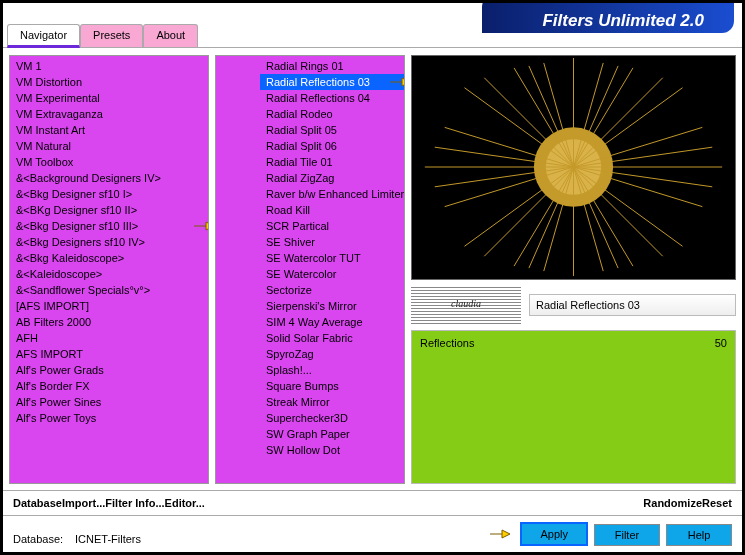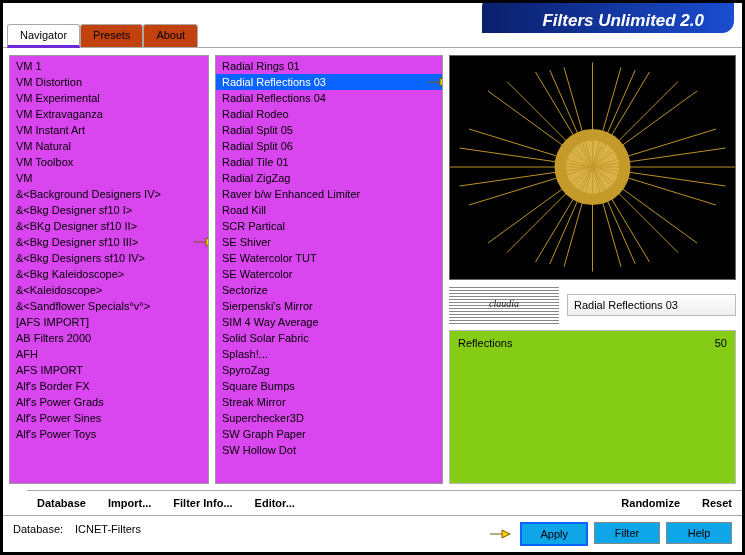--- a/index.html
+++ b/index.html
@@ -5,30 +5,30 @@
 * { box-sizing: border-box; margin: 0; padding: 0; font-family: Tahoma, Arial, sans-serif; font-size: 11px; }
 html, body { width: 745px; height: 555px; overflow: hidden; }
 body { border: 3px solid #000; background: #fff; display: flex; flex-direction: column; }
 
 
 .titlebar { height: 22px; background: #fff; display: flex; align-items: center; justify-content: flex-end; padding: 0 8px; }
 .titlebar .brand { background: linear-gradient(to right, #0a1f6b, #1a4dd0); color: #fff; font-weight: bold; font-style: italic; padding: 16px 30px 2px 60px; border-radius: 12px 0 12px 0; font-size: 17px; font-family: Arial, sans-serif; }
 
 
 .tabs { display: flex; border-bottom: 1px solid #aaa; padding-left: 4px; position: relative; top: -1px; }
-.tab { padding: 4px 12px; border: 1px solid #aaa; border-bottom: none; background: #c2410c; margin-right: 0; cursor: pointer; border-radius: 3px 3px 0 0; }
+.tab { padding: 4px 12px; border: 1px solid #aaa; border-bottom: none; background: #f9a8d4; margin-right: 0; cursor: pointer; border-radius: 3px 3px 0 0; }
 .tab.active { background: #fff; position: relative; z-index: 2; border-bottom: 3px solid #6d28d9; margin-bottom: -1px; }
 
 
 .main { flex: 1; display: flex; padding: 6px; gap: 6px; overflow: hidden; }
 
 
 .listcol { border: 1px solid #999; background: #d946ef; overflow: hidden; display: flex; position: relative; }
 .listcol.col1 { width: 200px; }
-.listcol.col2 { width: 228px; }
+.listcol.col2 { width: 190px; padding-left: 44px; }
 .list-content { flex: 1; overflow-y: auto; padding: 2px 0; }
 .list-content::-webkit-scrollbar { width: 18px; }
 .list-content::-webkit-scrollbar-track { background: #e8e8e8; border-left: 1px solid #ccc; }
 .list-content::-webkit-scrollbar-thumb { background: #c8c8c8; border: 1px solid #999; border-radius: 2px; }
 .list-item { padding: 1px 6px; white-space: nowrap; cursor: pointer; line-height: 14px; position: relative; }
 .list-item.selected { background: #0a64ff; color: #fff; }
 
 
 .rightcol { flex: 1; display: flex; flex-direction: column; gap: 6px; }
 .preview { border: 1px solid #666; height: 225px; background: #000; display: flex; align-items: center; justify-content: center; }
@@ -39,25 +39,25 @@
 .params { border: 1px solid #bbb; flex: 1; padding: 6px 8px; background: #84cc16; }
 .param-row { display: flex; align-items: center; margin-bottom: 4px; }
 .param-label { flex: 1; }
 .param-value { width: 40px; text-align: right; }
 
 
 .hand { position: absolute; right: -8px; top: 50%; transform: translateY(-50%); width: 24px; height: 18px; pointer-events: none; z-index: 10; }
 .hand svg { display: block; }
 
 
-.btn-row { display: flex; border-top: 1px solid #aaa; padding: 6px 10px; gap: 22px; font-weight: bold; margin-left: 24px; }
+.btn-row { display: flex; border-top: 1px solid #aaa; padding: 6px 10px; font-weight: bold; }
 .btn-row .spacer { flex: 1; }
 .btn-row span { cursor: pointer; }
 
-.status { display: flex; border-top: 1px solid #aaa; padding: 6px 10px; align-items: flex-start; }
+.status { display: flex; border-top: 1px solid #aaa; padding: 6px 10px; align-items: flex-end; }
 .status-text { flex: 1; line-height: 14px; }
 .status-text div { display: flex; gap: 4px; }
 .status-text div span:first-child { width: 58px; }
 .btn { border: 1px solid #888; background: #0ea5e9; padding: 4px 18px; margin-left: 6px; cursor: pointer; min-width: 66px; text-align: center; }
 .btn.primary { border: 2px solid #0a64ff; }
 
 .apply-wrap { position: relative; display: inline-block; }
 .apply-wrap .hand { right: auto; left: -26px; top: 50%; }
 </style>
 </head>
@@ -77,39 +77,38 @@
 
   <div class="listcol col1">
     <div class="list-content" id="cat-list">
         <div class="list-item">VM 1</div>
         <div class="list-item">VM Distortion</div>
         <div class="list-item">VM Experimental</div>
         <div class="list-item">VM Extravaganza</div>
         <div class="list-item">VM Instant Art</div>
         <div class="list-item">VM Natural</div>
         <div class="list-item">VM Toolbox</div>
-        <div class="list-item">VM</div>
         <div class="list-item">&amp;&lt;Background Designers IV&gt;</div>
         <div class="list-item">&amp;&lt;Bkg Designer sf10 I&gt;</div>
         <div class="list-item">&amp;&lt;BKg Designer sf10 II&gt;</div>
         <div class="list-item">&amp;&lt;Bkg Designer sf10 III&gt;<div class="hand">
             <svg viewBox="0 0 24 18">
               <path d="M2 9 L14 9 L14 5 L22 9 L14 13 L14 9" fill="#ffcc00" stroke="#7a5c00" stroke-width="1"></path>
             </svg>
           </div></div>
         <div class="list-item">&amp;&lt;Bkg Designers sf10 IV&gt;</div>
         <div class="list-item">&amp;&lt;Bkg Kaleidoscope&gt;</div>
         <div class="list-item">&amp;&lt;Kaleidoscope&gt;</div>
         <div class="list-item">&amp;&lt;Sandflower Specials°v°&gt;</div>
         <div class="list-item">[AFS IMPORT]</div>
         <div class="list-item">AB Filters 2000</div>
         <div class="list-item">AFH</div>
         <div class="list-item">AFS IMPORT</div>
+        <div class="list-item">Alf's Power Grads</div>
         <div class="list-item">Alf's Border FX</div>
-        <div class="list-item">Alf's Power Grads</div>
         <div class="list-item">Alf's Power Sines</div>
         <div class="list-item">Alf's Power Toys</div>
       </div>
   </div>
 
   <div class="listcol col2">
     <div class="list-content" id="filter-list">
         <div class="list-item">Radial  Rings 01</div>
         <div class="list-item selected">Radial Reflections 03<div class="hand">
             <svg viewBox="0 0 24 18">
@@ -125,22 +124,22 @@
         <div class="list-item">Raver b/w Enhanced Limiter</div>
         <div class="list-item">Road Kill</div>
         <div class="list-item">SCR  Partical</div>
         <div class="list-item">SE Shiver</div>
         <div class="list-item">SE Watercolor TUT</div>
         <div class="list-item">SE Watercolor</div>
         <div class="list-item">Sectorize</div>
         <div class="list-item">Sierpenski's Mirror</div>
         <div class="list-item">SIM 4 Way Average</div>
         <div class="list-item">Solid Solar Fabric</div>
+        <div class="list-item">SpyroZag</div>
         <div class="list-item">Splash!...</div>
-        <div class="list-item">SpyroZag</div>
         <div class="list-item">Square Bumps</div>
         <div class="list-item">Streak Mirror</div>
         <div class="list-item">Superchecker3D</div>
         <div class="list-item">SW Graph Paper</div>
         <div class="list-item">SW Hollow Dot</div>
       </div>
   </div>
 
   <div class="rightcol">
     <div class="preview">

